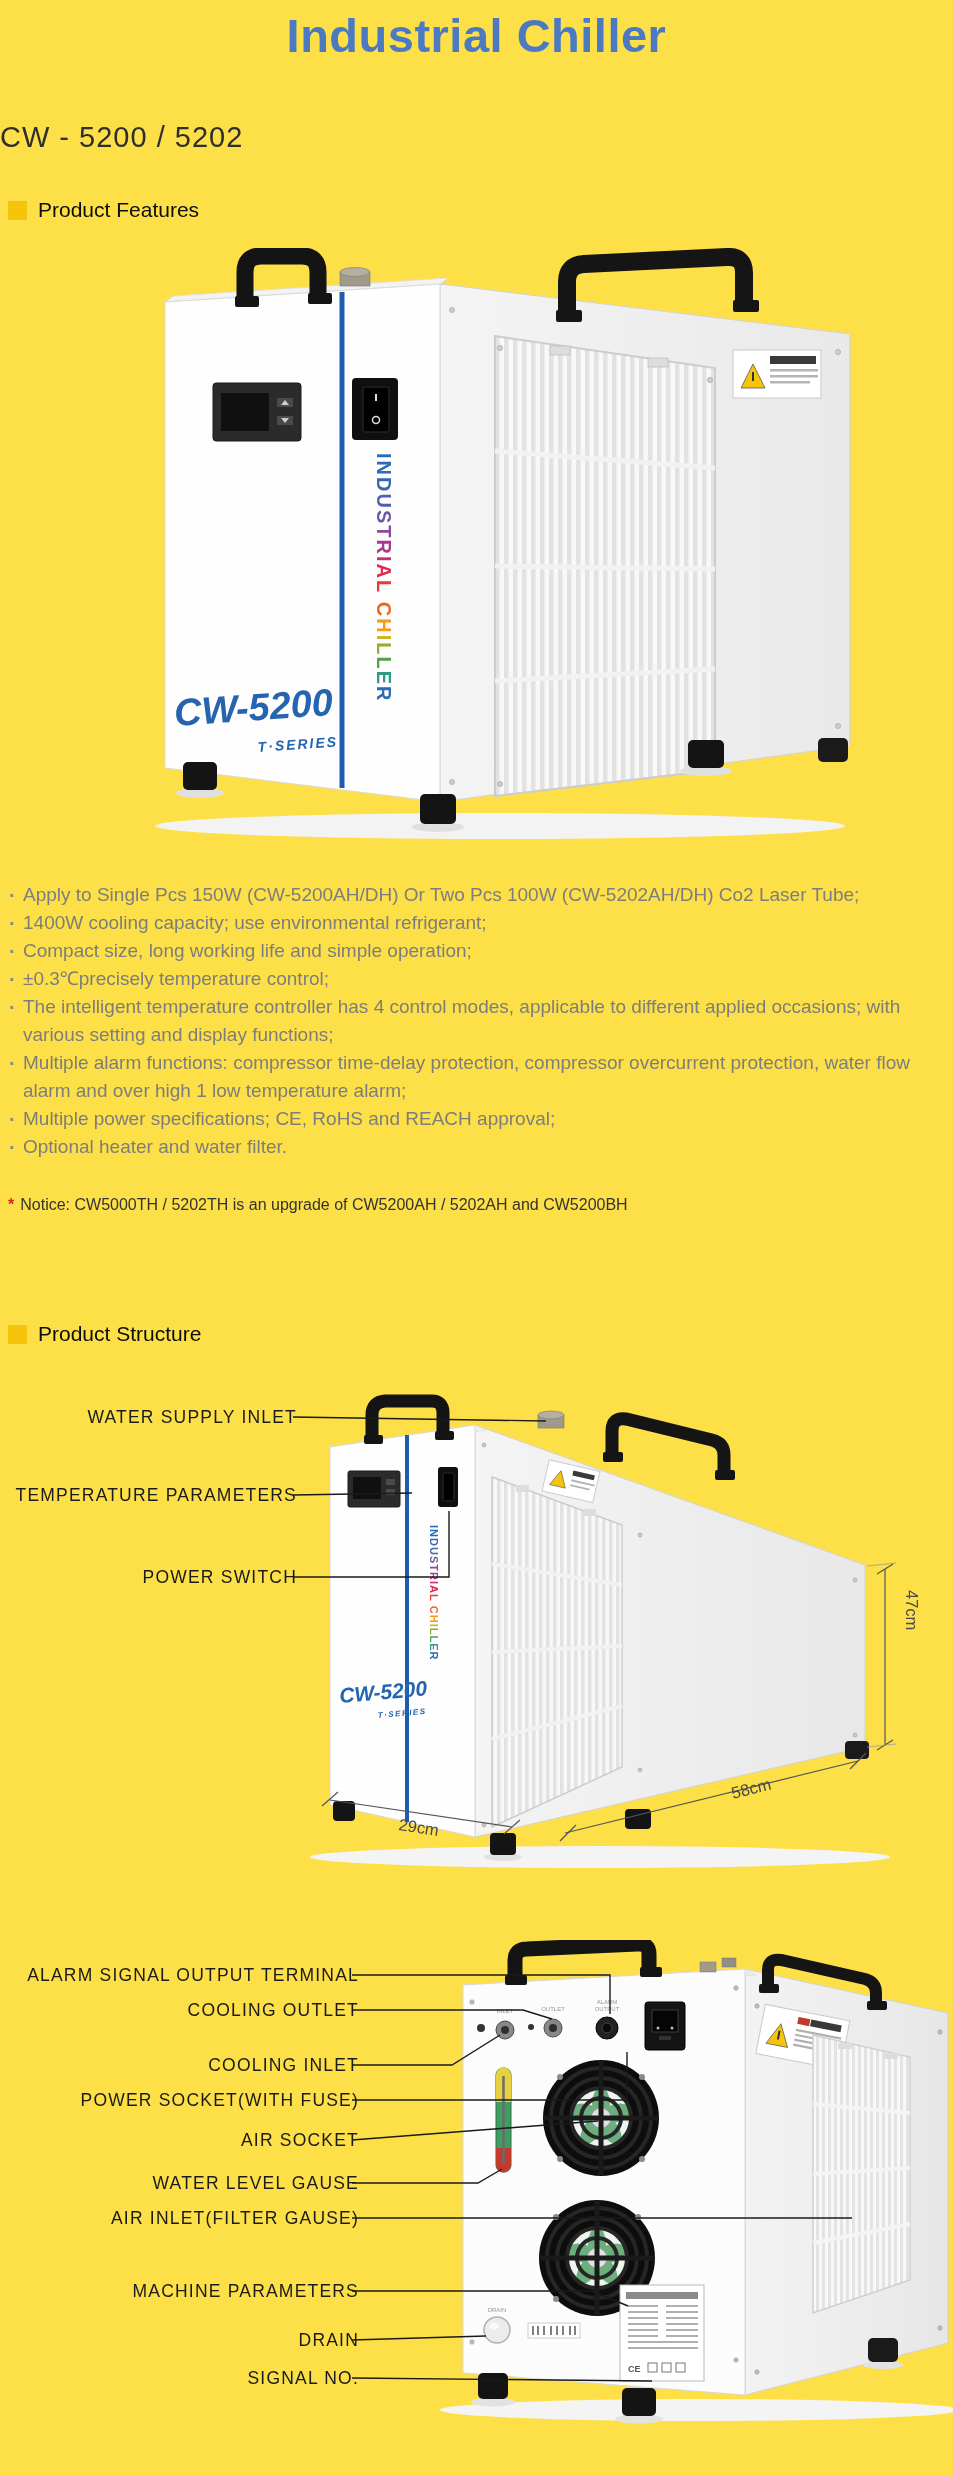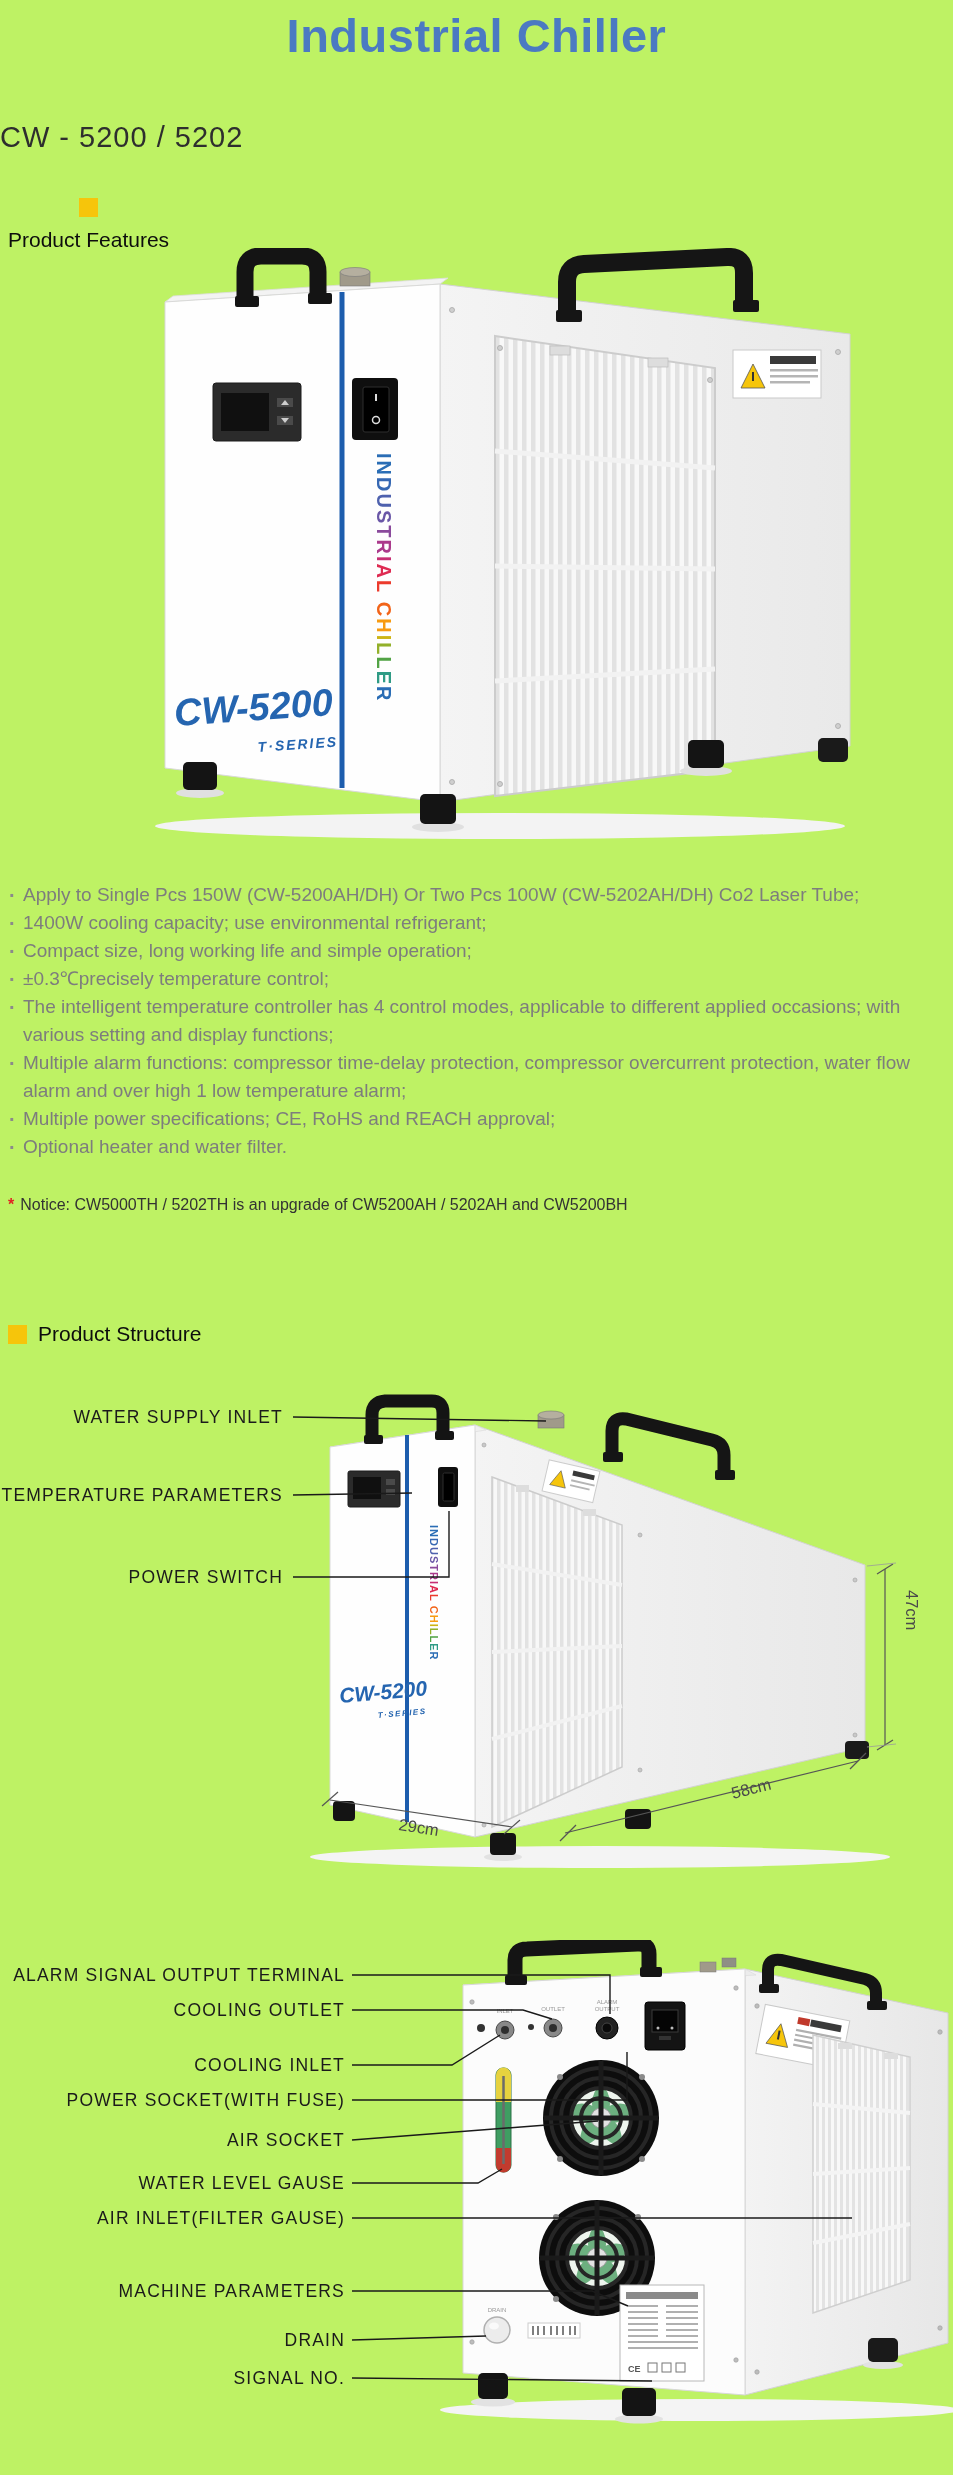--- a/index.html
+++ b/index.html
@@ -1,38 +1,38 @@
 <!DOCTYPE html>
 <html><head>
 <meta charset="utf-8">
 <style>
   html,body{margin:0;padding:0;background:#fff;}
   body{font-family:"Liberation Sans",sans-serif;}
-  #page{position:relative;width:953px;height:2475px;margin:0 auto;background:#bef264;overflow:hidden;}
+  #page{position:relative;width:953px;height:2475px;margin:0 auto;background:#fde047;overflow:hidden;}
   .title{position:absolute;top:8px;left:0;width:100%;text-align:center;
          font-size:47px;font-weight:bold;color:#4b7ac2;letter-spacing:0.5px;}
   .subtitle{position:absolute;top:80px;left:0;width:100%;text-align:left;
          font-size:29px;color:#2e2e2e;font-weight:400;letter-spacing:1px;margin-top:41px;}
   .sec{position:absolute;left:8px;display:flex;align-items:center;gap:11px;
        font-size:21px;color:#0d0d0d;font-weight:500;}
   .sec .sq{width:19px;height:19px;background:#f6c50b;flex:0 0 auto;}
-  #sec-features{top:198px;flex-direction:column;}
+  #sec-features{top:198px;}
   #sec-structure{top:1322px;}
   ul.features{position:absolute;top:881px;left:8px;width:941px;margin:0;padding:0;
        list-style:none;font-size:19px;line-height:28px;color:#7d7d7d;}
   ul.features li{position:relative;padding-left:15px;}
   ul.features li::before{content:"\00B7";position:absolute;left:1px;top:0;
        font-weight:bold;font-size:20px;color:#8a8a8a;}
   .notice{position:absolute;top:1196px;left:8px;font-size:16px;color:#333;}
   .notice .star{color:#e02424;margin-right:6px;font-weight:bold;}
   .fig{position:absolute;left:0;width:953px;}
   #fig1{top:248px;height:605px;}
   #fig2{top:1385px;height:560px;}
   #fig3{top:1940px;height:535px;}
-  .callout{position:absolute;left:0;white-space:nowrap;text-align:right;
+  .callout{position:absolute;left:14px;white-space:nowrap;text-align:right;
        font-size:17.5px;letter-spacing:1.2px;color:#1b1b1b;height:22px;line-height:22px;}
   .w283{width:283px;}
   .w345{width:345px;}
   svg text{font-family:"Liberation Sans",sans-serif;}
 </style>
 </head>
 <body>
 
 <div id="page">
 

